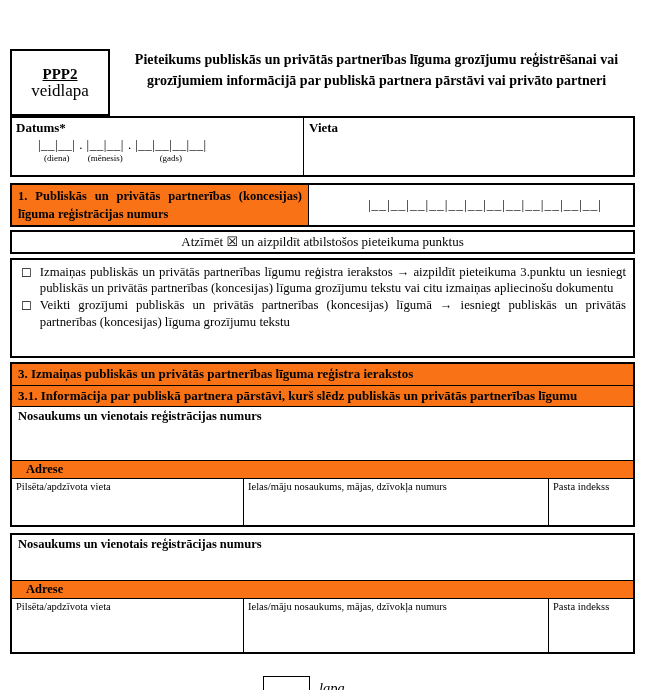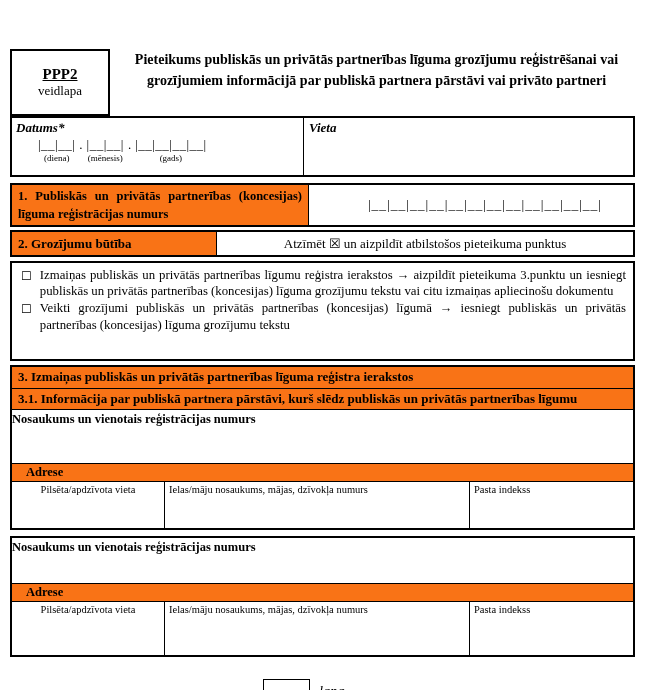--- a/index.html
+++ b/index.html
@@ -14,31 +14,31 @@
 
   
   .header-row{position:relative;height:67px;}
   .code-box{
     position:absolute;left:0;top:0;width:100px;height:67px;
     border:2px solid #000;box-sizing:border-box;
     display:flex;flex-direction:column;align-items:center;justify-content:center;
     background:#fff;
   }
   .code-main{font-weight:bold;font-size:15px;line-height:17px;text-decoration:underline;}
-  .code-sub{font-size:13px;line-height:16px;}
+  .code-sub{font-size:17px;line-height:16px;}
   .form-title{
     margin-left:108px;padding-top:1px;text-align:center;
     font-weight:bold;font-size:14px;line-height:20.5px;margin-top:36px;
   }
 
   
   .dv-table{display:flex;height:61px;}
   .dv-left{width:292px;border-right:1px solid #000;box-sizing:border-box;padding:2px 4px;}
   .dv-right{flex:1;padding:2px 5px;}
-  .field-label{font-weight:bold;font-size:13px;line-height:15px;font-style:italic;}
+  .field-label{font-weight:bold;font-size:13px;line-height:15px;}
   .date-line{display:flex;align-items:flex-start;margin-left:22px;margin-top:3px;}
   .date-group{display:flex;flex-direction:column;align-items:center;justify-content:space-between;}
   .cells{font-size:13px;line-height:14px;white-space:nowrap;letter-spacing:0.5px;}
   .date-sep{font-size:13px;line-height:14px;padding:0 4px;}
   .date-sub{font-size:9px;line-height:10px;margin-top:1px;}
 
   .gap6{height:6px;}.gap4{height:4px;}.gap3{height:3px;}
 
   
   .s1-table{display:flex;}
@@ -64,27 +64,27 @@
   .option{display:flex;align-items:flex-start;}
   .option + .option{margin-top:1px;}
   .option-box{font-size:12px;line-height:16px;padding:1px 8px 0 2px;}
   .option-text{flex:1;font-size:12.8px;line-height:16.2px;text-align:justify;}
 
   
   .s3-h{padding:2px 6px;font-weight:bold;font-size:13px;line-height:16.5px;
     border-bottom:1px solid #000;}
   .s3-h1{min-height:16px;}
   .s3-h2{text-align:justify;}
-  .name-cell{min-height:54px;padding:2px 0;border-bottom:1px solid #000;
+  .name-cell{min-height:54px;padding:2px 6px;border-bottom:1px solid #000;
     font-weight:bold;font-size:12.5px;line-height:15px;box-sizing:border-box;}
   .addr-row{padding:1px 14px;font-weight:bold;font-size:12.5px;line-height:15px;
     border-bottom:1px solid #000;}
   .cols-row{display:flex;}
   .col{box-sizing:border-box;padding:2px 4px;font-size:10.5px;line-height:12px;}
-  .col-city{width:153px;border-right:1px solid #000;text-align:center;}
+  .col-city{width:232px;border-right:1px solid #000;}
   .col-street{width:305px;border-right:1px solid #000;}
   .col-zip{flex:1;}
   .cols-tall1{min-height:46px;}
   .cols-tall2{min-height:53px;}
   .name-cell2{min-height:46px;}
 
   
   .footer{margin-top:22px;display:flex;align-items:center;margin-left:253px;}
   .page-box{width:47px;height:25px;border:1px solid #000;box-sizing:border-box;background:#fff;}
   .page-label{font-style:italic;font-size:14.5px;margin-left:9px;}
@@ -133,21 +133,20 @@
   <div class="tbl s1-table">
     <div class="s1-label shade">1. Publiskās un privātās partnerības (koncesijas) līguma reģistrācijas numurs</div>
     <div class="s1-boxes">
       <span class="cells">|__|__|__|__|__|__|__|__|__|__|__|__|</span>
     </div>
   </div>
 
   <div class="gap3"></div>
 
   <div class="tbl s2-table">
-    <div class="s2-label shade">2. Grozījumu būtība</div>
     <div class="s2-instruction">Atzīmēt ☒ un aizpildīt atbilstošos pieteikuma punktus</div>
   </div>
 
   <div class="gap4"></div>
 
   <div class="tbl options-table">
     <div class="option">
       <span class="option-box">☐</span>
       <span class="option-text">Izmaiņas publiskās un privātās partnerības līgumu reģistra ierakstos → aizpildīt pieteikuma 3.punktu un iesniegt publiskās un privātās partnerības (koncesijas) līguma grozījumu tekstu vai citu izmaiņas apliecinošu dokumentu</span>
     </div>

